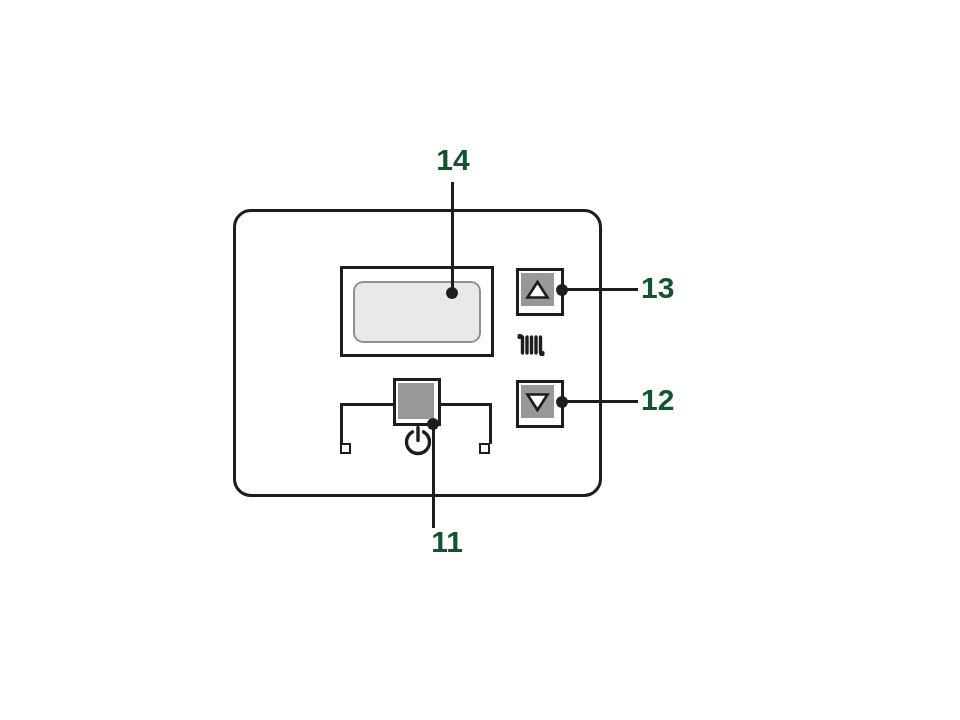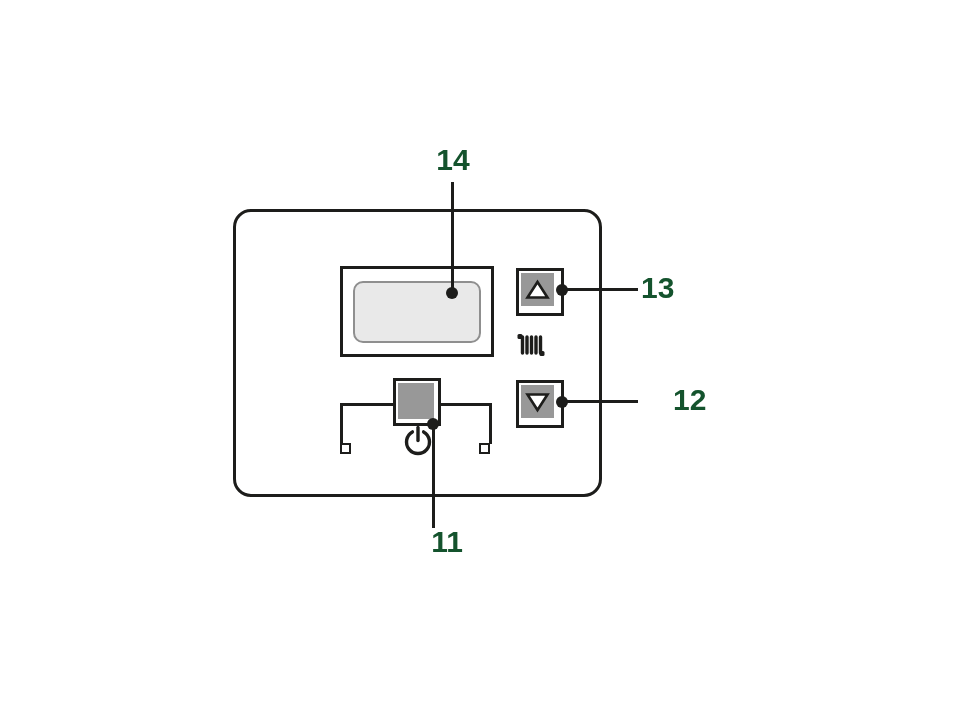--- a/index.html
+++ b/index.html
@@ -59,21 +59,21 @@
   .dot-14{left:446px;top:287px;}
   .dot-13{left:556px;top:284px;}
   .dot-12{left:556px;top:396px;}
   .dot-11{left:427px;top:418px;}
   .callout-label{
     position:absolute;width:60px;font-size:30px;line-height:30px;font-weight:bold;
     color:#14532d;z-index:6;
   }
   .lbl-14{left:423px;top:145px;text-align:center;}
   .lbl-13{left:641px;top:273px;text-align:left;}
-  .lbl-12{left:641px;top:385px;text-align:left;margin-left:32px;}
+  .lbl-12{left:641px;top:385px;text-align:left;}
   .lbl-11{left:403px;top:527px;text-align:right;}
 </style>
 </head>
 <body>
 
 <div class="canvas">
 
   <div class="panel"></div>
 
   <div class="display-frame"></div>

